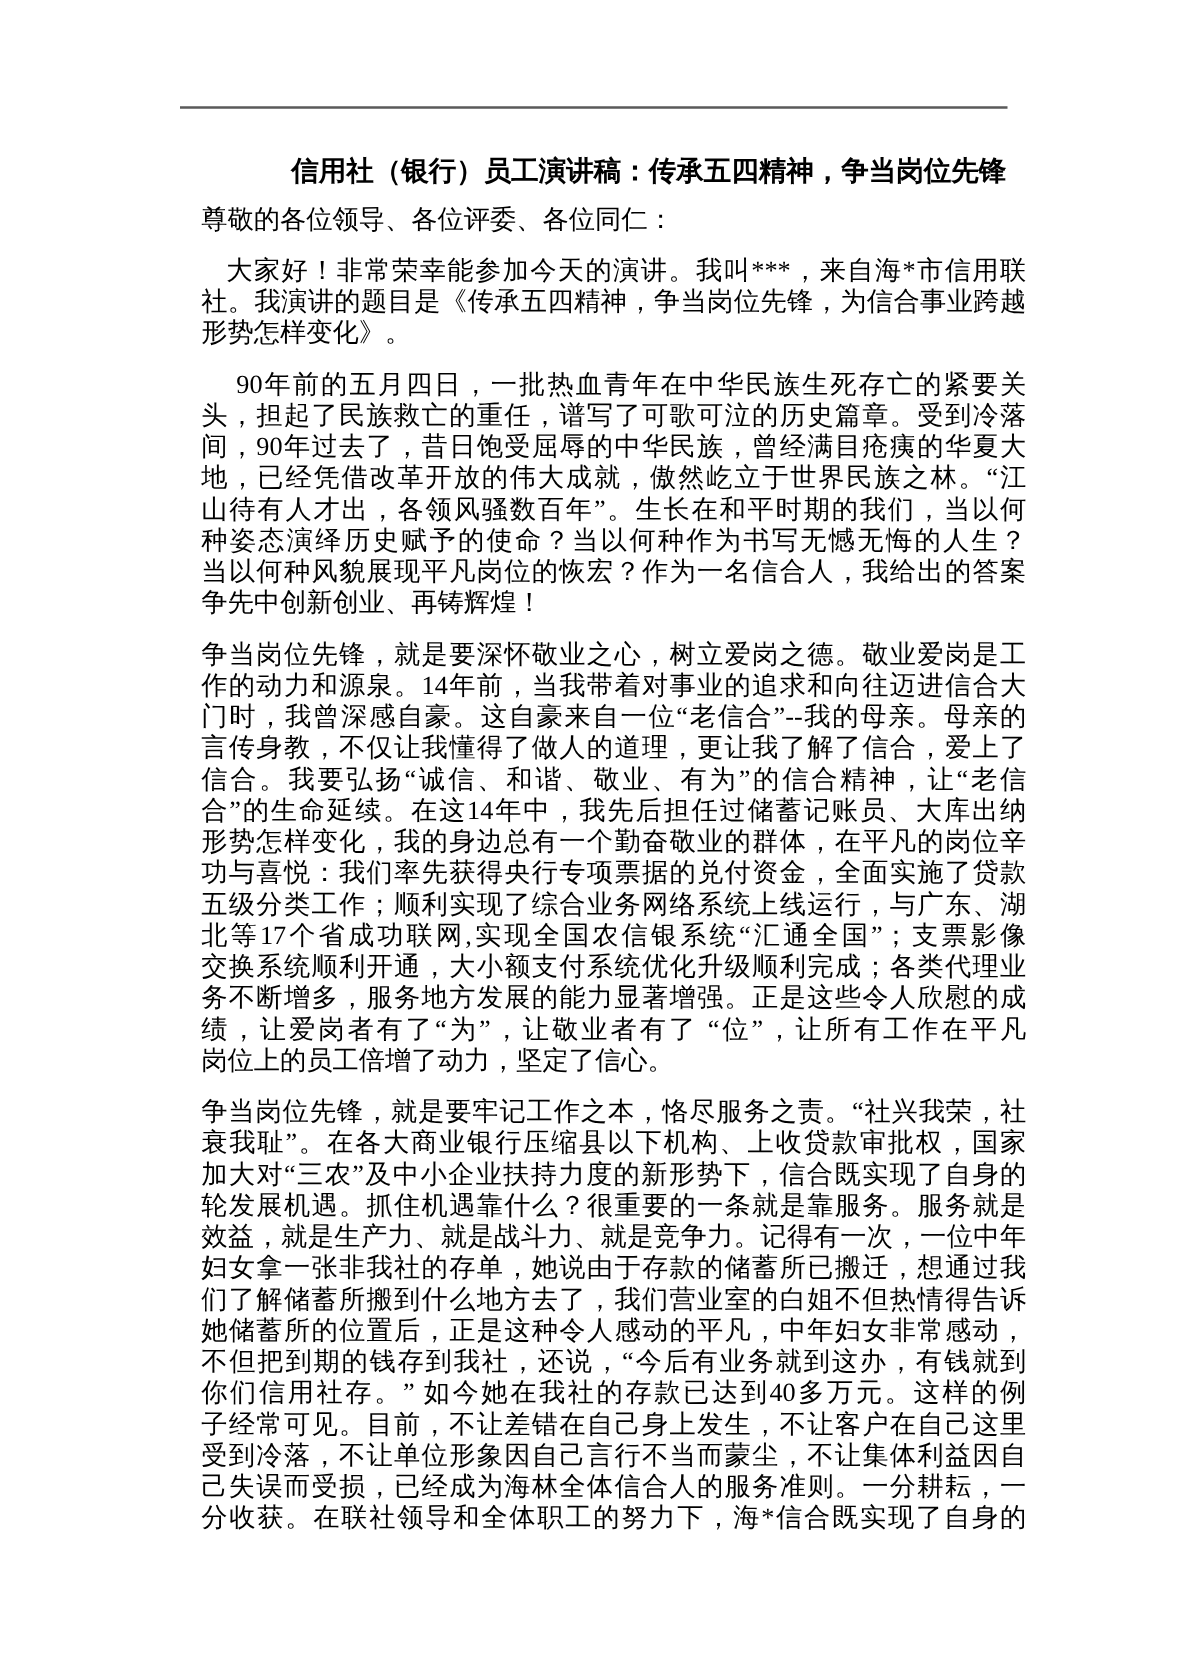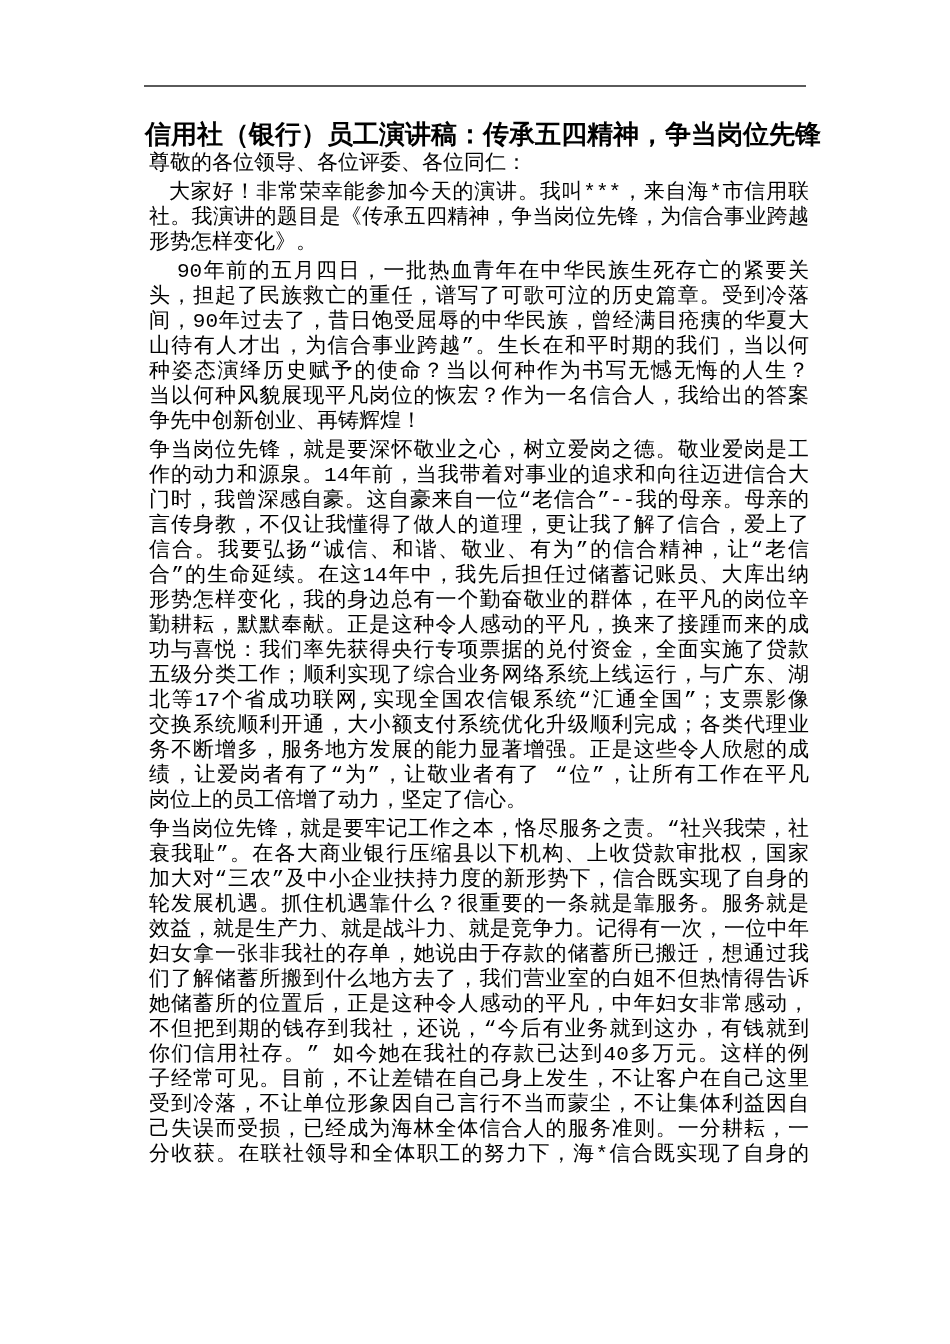--- a/index.html
+++ b/index.html
@@ -31,37 +31,36 @@
       height: 2px;
       background: #5a5a5a;
     }
     .title {
       position: absolute;
       left: 145px;
       top: 124px;
       width: 660px;
       height: 25px;
       margin: 0;
-      font-size: 26px;
+      font-size: 22px;
       line-height: 25px;
       font-weight: bold;
-      text-align: center;
+      text-align: right;
       white-space: nowrap;
-      font-family: Liberation Mono, monospace;
+      font-family: Liberation Serif, serif;
     }
     .body {
       position: absolute;
       left: 145px;
       top: 147px;
       width: 660px;
     }
     .para {
-      margin: 4px;
+      margin: 16px;
       padding: 0;
-      font-family: Liberation Mono, monospace;
     }
     .line {
       display: block;
       width: 660px;
       height: 25px;
       font-size: 21px;
       line-height: 25px;
       white-space: nowrap;
       text-align: justify;
       text-align-last: justify;
@@ -93,35 +92,35 @@
     <div class="para">
       <div class="line indent-a">大家好！非常荣幸能参加今天的演讲。我叫***，来自海*市信用联</div>
       <div class="line">社。我演讲的题目是《传承五四精神，争当岗位先锋，为信合事业跨越</div>
       <div class="line last">形势怎样变化》。</div>
     </div>
 
     <div class="para">
       <div class="line indent-b">90年前的五月四日，一批热血青年在中华民族生死存亡的紧要关</div>
       <div class="line">头，担起了民族救亡的重任，谱写了可歌可泣的历史篇章。受到冷落</div>
       <div class="line">间，90年过去了，昔日饱受屈辱的中华民族，曾经满目疮痍的华夏大</div>
-      <div class="line">山待有人才出，为信合事业跨越”。生长在和平时期的我们，当以何</div>
+      <div class="line">地，已经凭借改革开放的伟大成就，傲然屹立于世界民族之林。“江</div>
+      <div class="line">山待有人才出，各领风骚数百年”。生长在和平时期的我们，当以何</div>
       <div class="line">种姿态演绎历史赋予的使命？当以何种作为书写无憾无悔的人生？</div>
       <div class="line">当以何种风貌展现平凡岗位的恢宏？作为一名信合人，我给出的答案</div>
       <div class="line last">争先中创新创业、再铸辉煌！</div>
     </div>
 
     <div class="para">
       <div class="line">争当岗位先锋，就是要深怀敬业之心，树立爱岗之德。敬业爱岗是工</div>
       <div class="line">作的动力和源泉。14年前，当我带着对事业的追求和向往迈进信合大</div>
       <div class="line">门时，我曾深感自豪。这自豪来自一位“老信合”--我的母亲。母亲的</div>
       <div class="line">言传身教，不仅让我懂得了做人的道理，更让我了解了信合，爱上了</div>
       <div class="line">信合。我要弘扬“诚信、和谐、敬业、有为”的信合精神，让“老信</div>
       <div class="line">合”的生命延续。在这14年中，我先后担任过储蓄记账员、大库出纳</div>
       <div class="line">形势怎样变化，我的身边总有一个勤奋敬业的群体，在平凡的岗位辛</div>
-      <div class="line">勤耕耘，默默奉献。正是这种令人感动的平凡，换来了接踵而来的成</div>
       <div class="line">功与喜悦：我们率先获得央行专项票据的兑付资金，全面实施了贷款</div>
       <div class="line">五级分类工作；顺利实现了综合业务网络系统上线运行，与广东、湖</div>
       <div class="line">北等17个省成功联网,实现全国农信银系统“汇通全国”；支票影像</div>
       <div class="line">交换系统顺利开通，大小额支付系统优化升级顺利完成；各类代理业</div>
       <div class="line">务不断增多，服务地方发展的能力显著增强。正是这些令人欣慰的成</div>
       <div class="line">绩，让爱岗者有了“为”，让敬业者有了 “位”，让所有工作在平凡</div>
       <div class="line last">岗位上的员工倍增了动力，坚定了信心。</div>
     </div>
 
     <div class="para">

